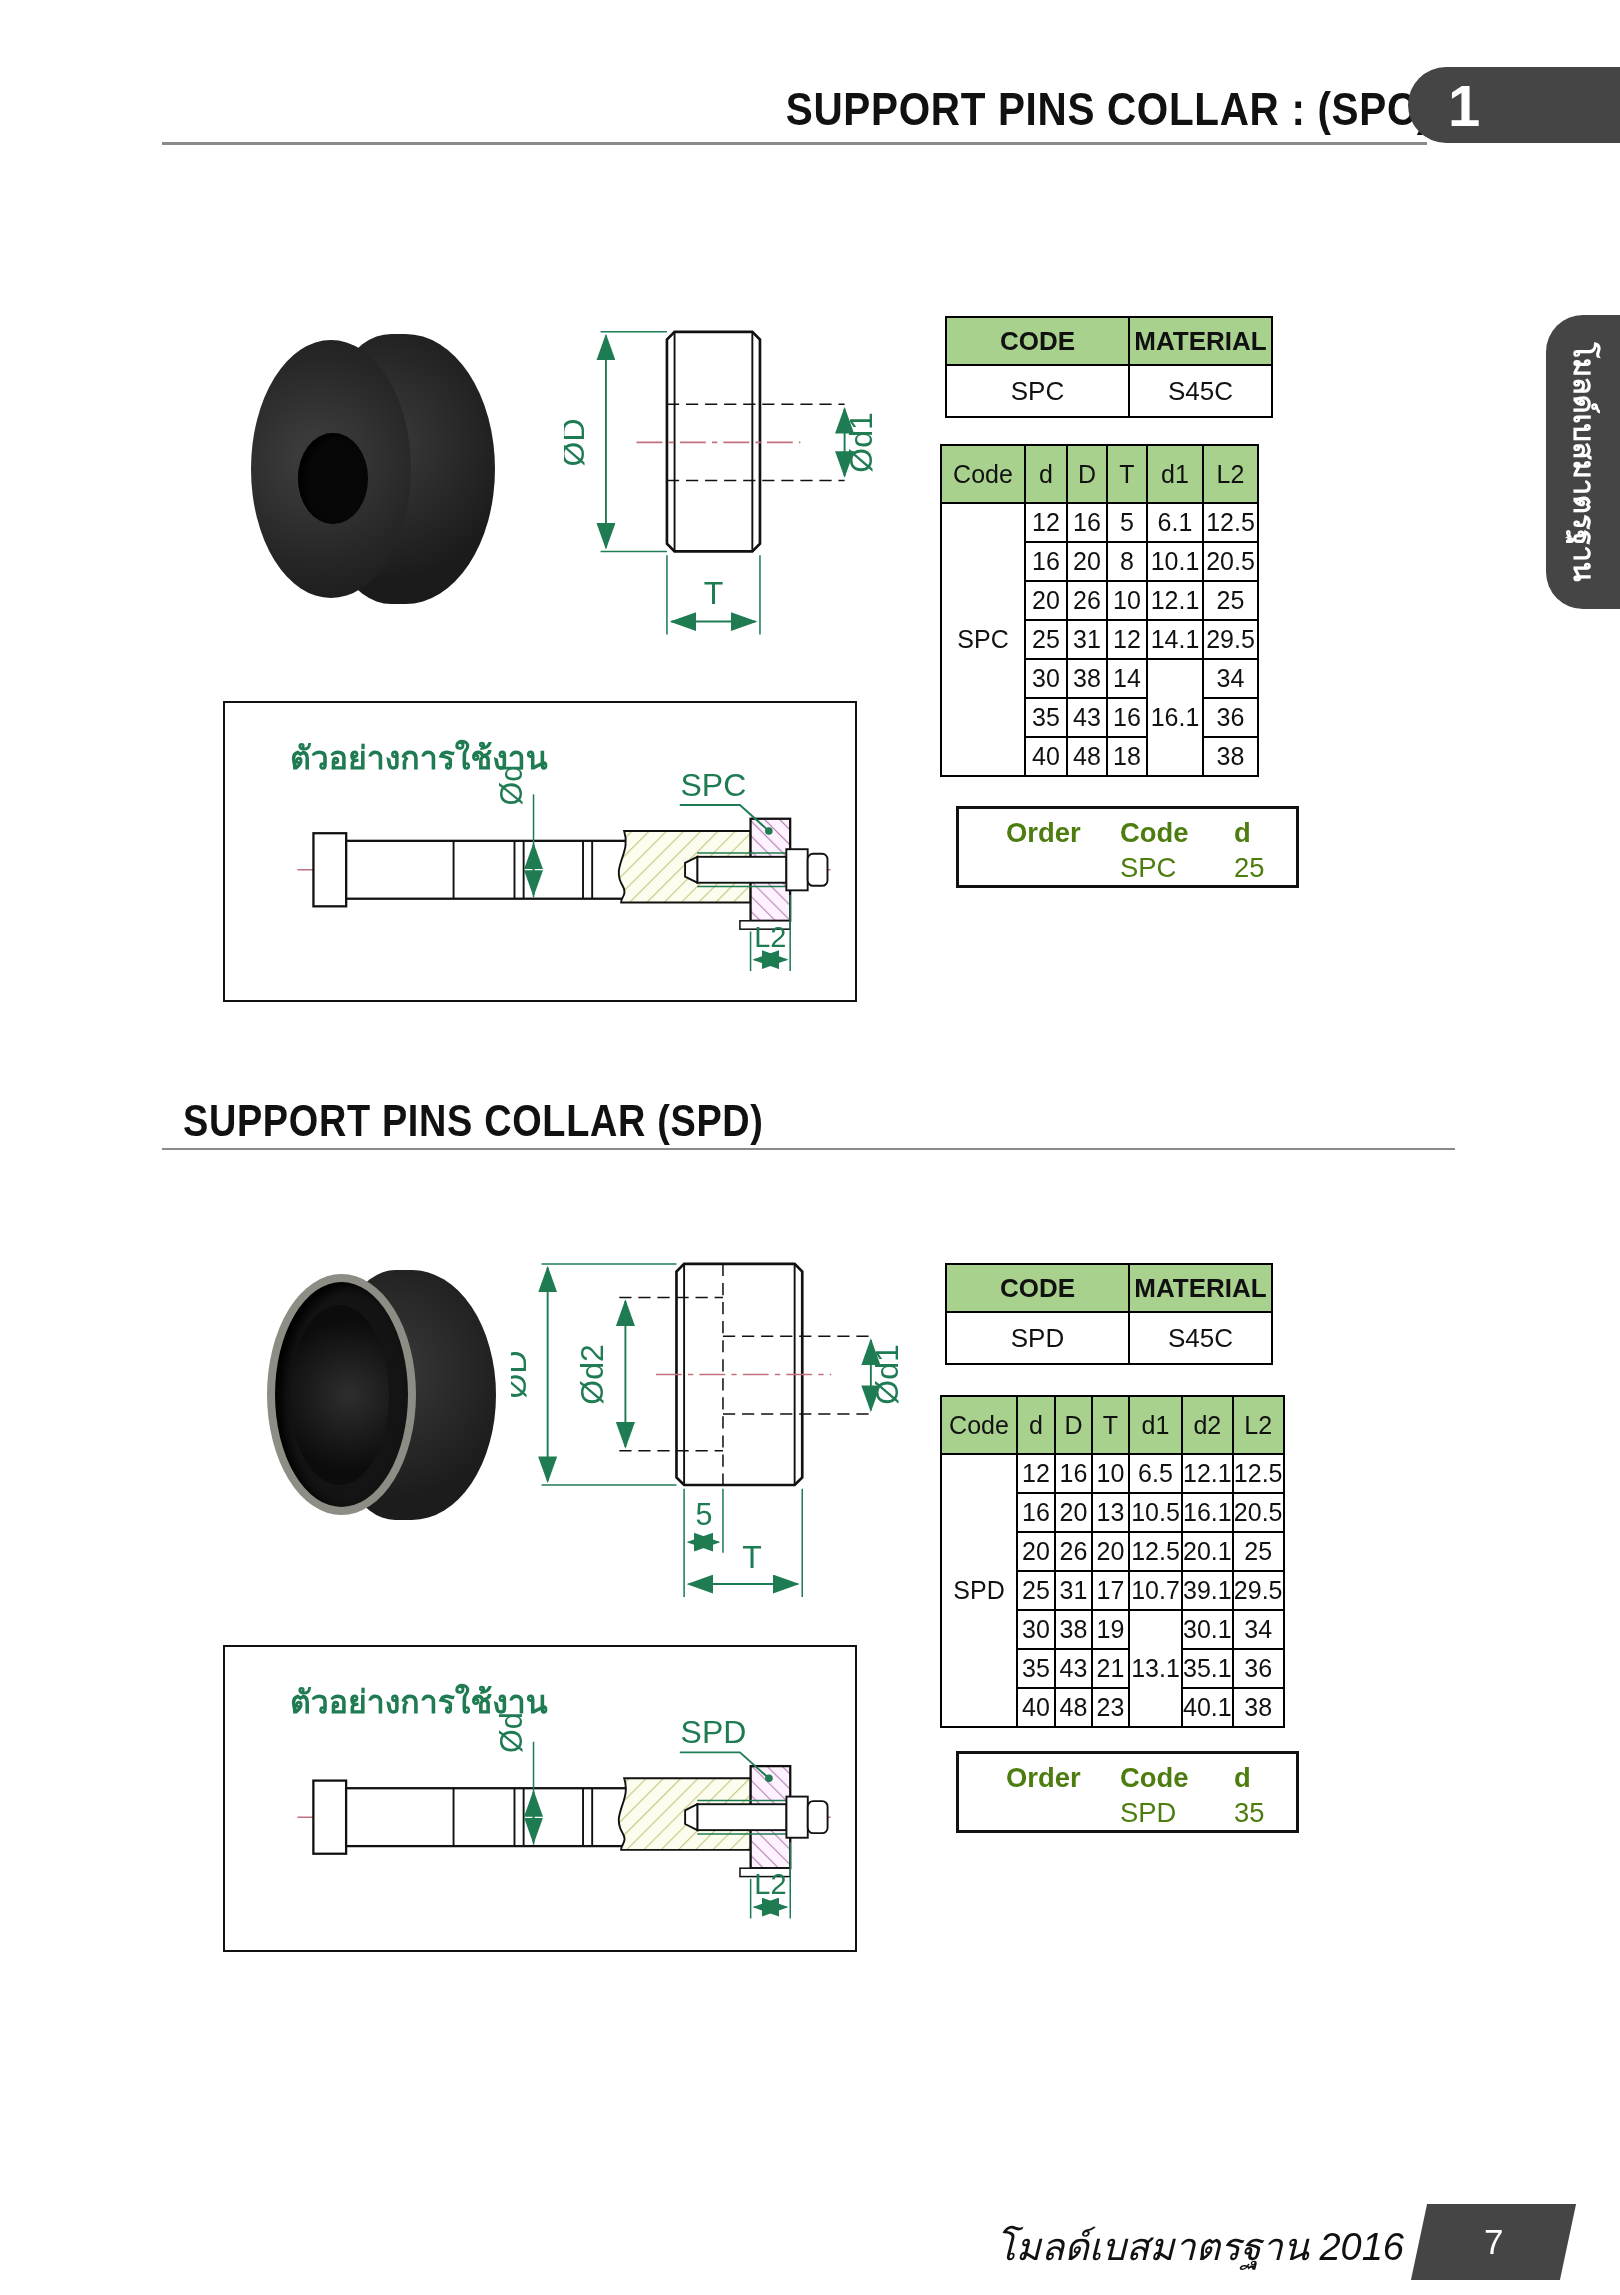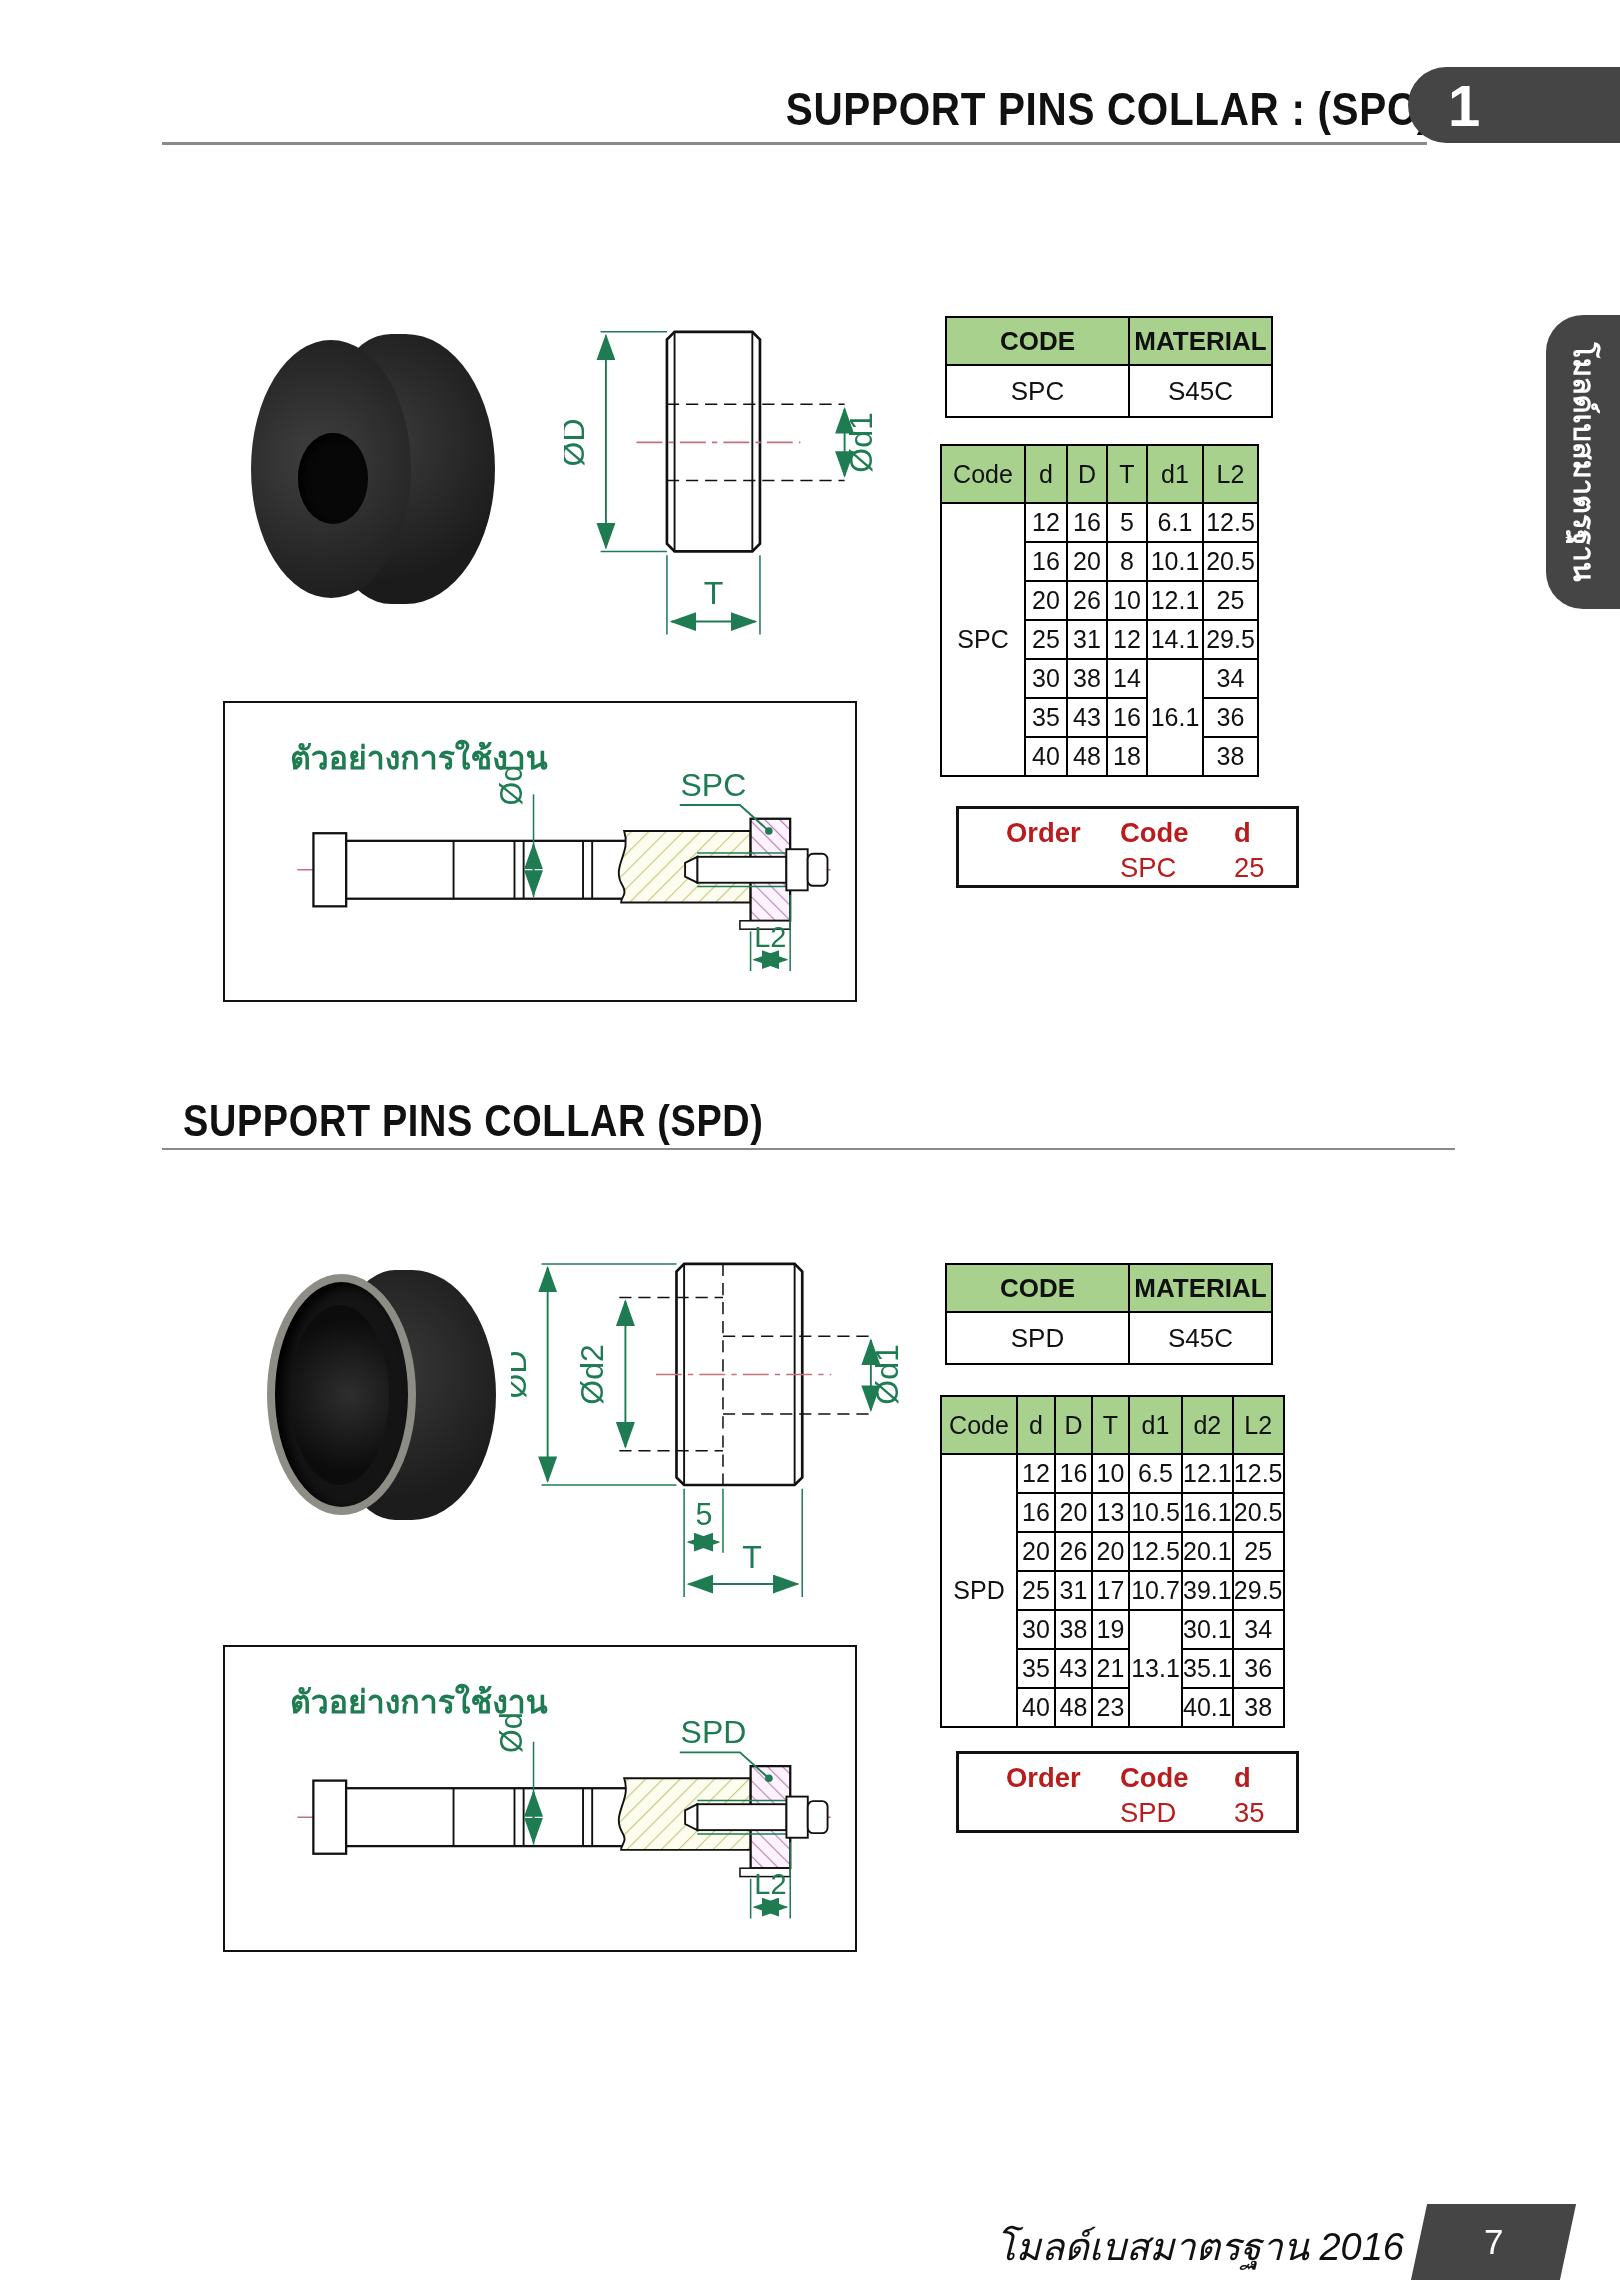--- a/index.html
+++ b/index.html
@@ -52,21 +52,21 @@
   .cmtbl td{height:50px;font-size:26px;}
   .dimtbl th{height:56px;}
   .dimtbl td{height:37px;}
   .codecell{font-weight:700;font-size:27px;}
 
   
   .usebox{border:2.3px solid #111;background:#fff;}
   .uselabel{position:absolute;left:65px;top:29px;font-size:32px;font-weight:600;color:#1e7b52;}
 
   
-  .orderbox{border:3px solid #111;box-sizing:border-box;color:#b91c1c;
+  .orderbox{border:3px solid #111;box-sizing:border-box;color:#4d7c0f;
             display:grid;grid-template-columns:114px 114px 1fr;
             padding:7.6px 0 0 47px;row-gap:1.5px;}
   .orderbox .h{font-size:27.4px;font-weight:600;}
   .orderbox .v{font-size:27.4px;}
 
   
   .footer-title{right:216px;top:2216px;font-size:38px;font-style:italic;white-space:nowrap;}
   .pagetab{left:1419px;top:2204px;width:149px;height:76px;background:#454545;
            transform:skewX(-12deg);display:flex;align-items:center;justify-content:center;}
   .pagetab span{transform:skewX(12deg);color:#fff;font-size:35px;}

